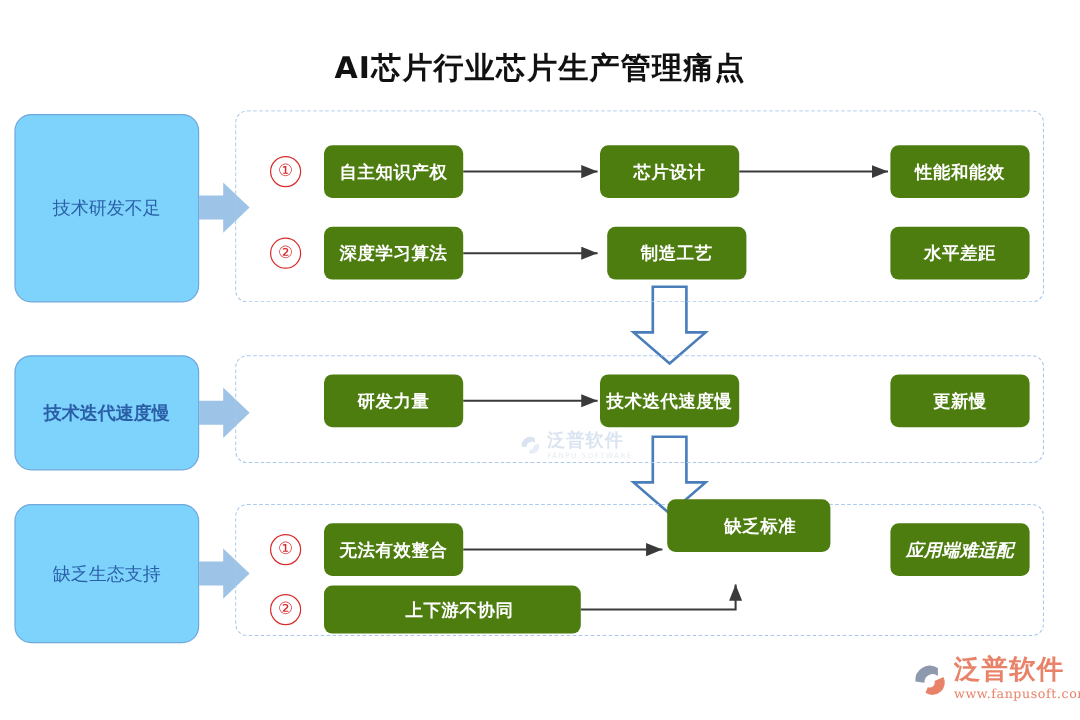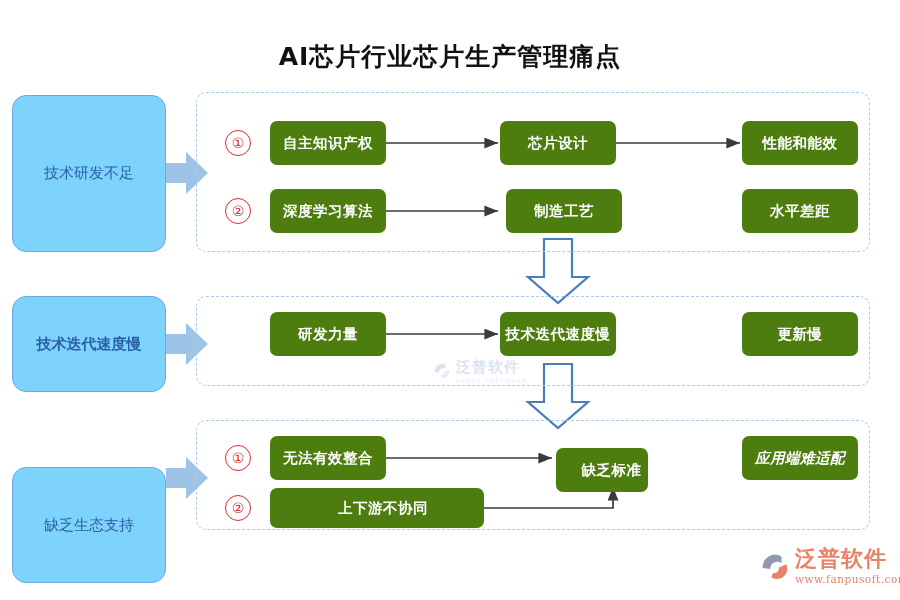--- a/index.html
+++ b/index.html
@@ -172,33 +172,33 @@
   <div class="node" style="left:270px;top:312px;width:116px;height:44px;">
     <span>研发力量</span>
   </div>
   <div class="node" style="left:500px;top:312px;width:116px;height:44px;">
     <span>技术迭代速度慢</span>
   </div>
   <div class="node" style="left:742px;top:312px;width:116px;height:44px;">
     <span>更新慢</span>
   </div>
 
-  <div class="cat-box" style="left:12px;top:420px;width:154px;height:116px;margin-top:47px;">
+  <div class="cat-box" style="left:12px;top:420px;width:154px;height:116px;">
     <span>缺乏生态支持</span>
   </div>
 
   <div class="group" style="left:196px;top:420px;width:674px;height:110px;"></div>
 
   <div class="idx" style="left:225px;top:445px;">①</div>
   <div class="idx" style="left:225px;top:495px;">②</div>
 
   <div class="node" style="left:270px;top:436px;width:116px;height:44px;">
     <span>无法有效整合</span>
   </div>
-  <div class="node" style="left:556px;top:448px;width:92px;height:44px;padding-left:19px;">
+  <div class="node" style="left:556px;top:416px;width:136px;height:44px;padding-left:19px;">
     <span>缺乏标准</span>
   </div>
   <div class="node" style="left:742px;top:436px;width:116px;height:44px;font-style:italic;">
     <span>应用端难适配</span>
   </div>
   <div class="node" style="left:270px;top:488px;width:214px;height:40px;padding-left:12px;">
     <span>上下游不协同</span>
   </div>
 
   <div class="wm-center">

